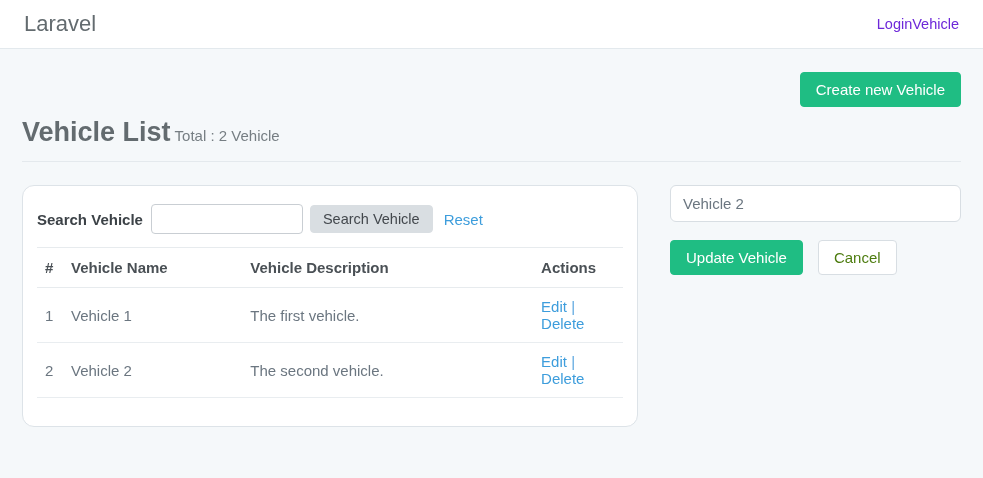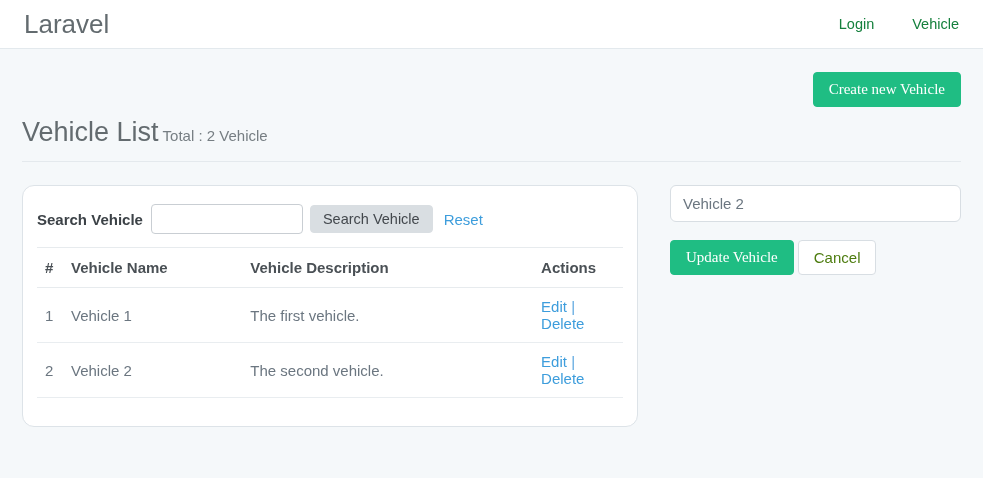--- a/index.html
+++ b/index.html
@@ -18,30 +18,29 @@
   .navbar {
     background: #ffffff;
     height: 49px;
     border-bottom: 1px solid #e3e9ed;
     display: flex;
     align-items: center;
     justify-content: space-between;
     padding: 0 24px;
   }
   .brand {
-    font-size: 26px;
+    font-size: 22px;
     color: #636b6f;
     text-decoration: none;
   }
   .nav-links { display: flex; align-items: center; }
   .nav-links a {
-    color: #15803d;
+    color: #6d28d9;
     font-size: 14.5px;
     text-decoration: none;
-    margin-left: 38px;
   }
 
   
   .container { padding: 0 22px; }
 
   .top-actions {
     display: flex;
     justify-content: flex-end;
     margin-top: 23px;
   }
@@ -51,42 +50,41 @@
     font-size: 15px;
     font-family: "Liberation Sans", sans-serif;
     cursor: pointer;
     text-align: center;
   }
   .btn-green {
     background: #1fbd83;
     border: 1px solid #1fbd83;
     color: #ffffff;
     padding: 8px 15px;
-    font-family: Liberation Serif, serif;
   }
   .btn-gray {
     background: #d9dee2;
     border: 1px solid #d9dee2;
     color: #43484d;
     padding: 5px 12px;
     font-size: 14.5px;
   }
   .btn-white {
     background: #ffffff;
     border: 1px solid #d8dee3;
     color: #4d7c0f;
     padding: 8px 15px;
   }
 
   .page-heading {
     display: flex;
     align-items: baseline;
     margin-top: 10px;
   }
-  .page-title { font-size: 27px; color: #636b6f; font-weight: normal; margin: 0; }
+  .page-title { font-size: 27px; color: #636b6f; font-weight: bold; margin: 0; }
   .page-subtitle { font-size: 15px; color: #767e83; margin-left: 4px; }
 
   hr.rule {
     border: none;
     border-top: 1px solid #e4e9ed;
     margin: 13px 0 0 0;
   }
 
   
   .columns {
@@ -183,21 +181,21 @@
     border-radius: 6px;
     padding: 8px 12px;
     font-size: 15px;
     font-family: "Liberation Sans", sans-serif;
     color: #6b7680;
     background: #fff;
     resize: both;
   }
   .form-buttons {
     display: flex;
-    gap: 4px;
+    gap: 15px;
     margin-top: 15px;
   }
 </style>
 </head>
 <body>
 
 <nav class="navbar">
   <a class="brand" href="#">Laravel</a>
   <div class="nav-links">
     <a href="#">Login</a>

